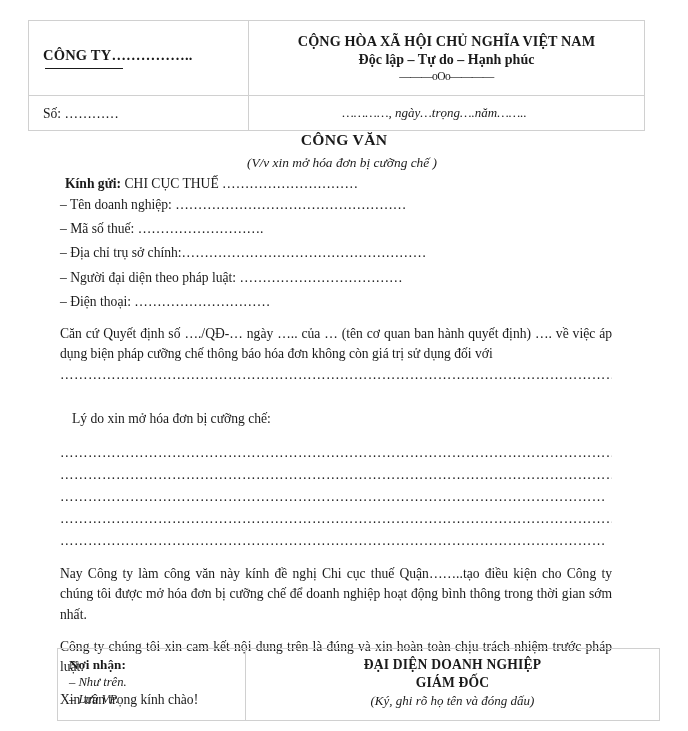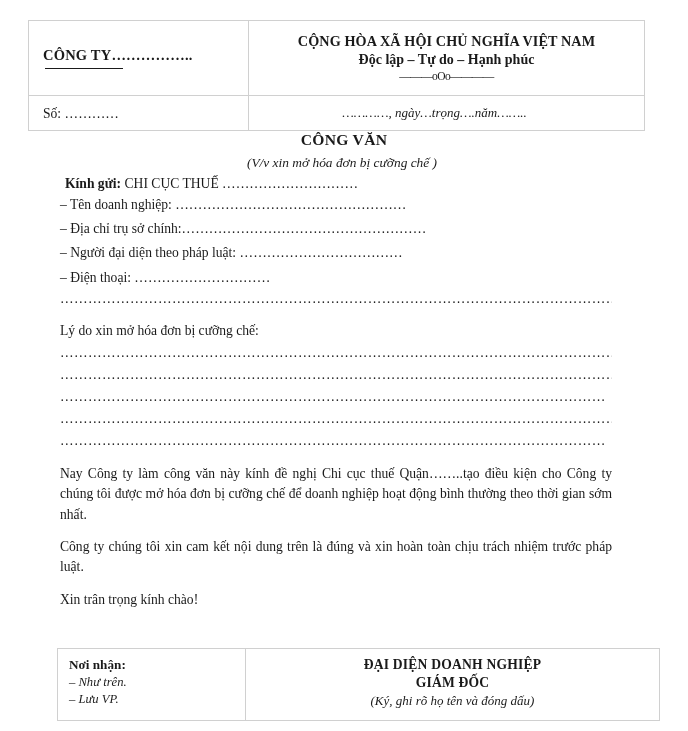--- a/index.html
+++ b/index.html
@@ -137,21 +137,21 @@
   .para-top { padding-top: 11px; }
   .para-gap { padding-top: 12px; }
 
   .dots-row {
     line-height: 1.62;
     margin: 0;
     overflow: hidden;
     white-space: nowrap;
     letter-spacing: .4px;
   }
-  .reason-label { padding-top: 11px; line-height: 1.5; margin: 0; }
+  .reason-label { padding-top: 11px; line-height: 1.5; margin: 12px; }
 
   
   .footer-table {
     position: absolute;
     left: 57px;
     top: 648px;
     width: 603px;
     border-collapse: collapse;
     table-layout: fixed;
   }
@@ -220,34 +220,36 @@
 <div class="doc-subtitle">(V/v xin mở hóa đơn bị cưỡng chế )</div>
 
 <div class="body-wrap">
 
   <p class="line-greet">
     <b>Kính gửi:</b>
     <span>CHI CỤC THUẾ …………………………</span>
   </p>
 
   <p class="field-row field-first">– Tên doanh nghiệp: ……………………………………………</p>
+  <p class="field-row">– Mã số thuế: ……………………….</p>
   <p class="field-row">– Địa chỉ trụ sở chính:………………………………………………</p>
   <p class="field-row">– Người đại diện theo pháp luật: ………………………………</p>
   <p class="field-row">– Điện thoại: …………………………</p>
 
+  <p class="para para-top">Căn cứ Quyết định số …./QĐ-… ngày ….. của … (tên cơ quan ban hành quyết định) …. về việc áp dụng biện pháp cưỡng chế thông báo hóa đơn không còn giá trị sử dụng đối với</p>
   <p class="dots-row">…………………………………………………………………………………………………………</p>
 
   <p class="reason-label">Lý do xin mở hóa đơn bị cưỡng chế:</p>
   <p class="dots-row">……………………………………………………………………………………………………………………</p>
   <p class="dots-row">…………………………………………………………………………………………………………………………</p>
   <p class="dots-row">………………………………………………………………………………………………………</p>
   <p class="dots-row">…………………………………………………………………………………………………………………………</p>
   <p class="dots-row">………………………………………………………………………………………………………</p>
 
-  <p class="para para-gap">Nay Công ty làm công văn này kính đề nghị Chi cục thuế Quận……..tạo điều kiện cho Công ty chúng tôi được mở hóa đơn bị cưỡng chế để doanh nghiệp hoạt động bình thường theo thời gian sớm nhất.</p>
+  <p class="para para-gap">Nay Công ty làm công văn này kính đề nghị Chi cục thuế Quận……..tạo điều kiện cho Công ty chúng tôi được mở hóa đơn bị cưỡng chế để doanh nghiệp hoạt động bình thông trong thời gian sớm nhất.</p>
   <p class="para para-gap">Công ty chúng tôi xin cam kết nội dung trên là đúng và xin hoàn toàn chịu trách nhiệm trước pháp luật.</p>
   <p class="para para-gap">Xin trân trọng kính chào!</p>
 
 </div>
 
 <table class="footer-table">
   <tbody>
       <tr>
     <td class="fcell-left">
       <div class="recv-title">Nơi nhận:</div>

